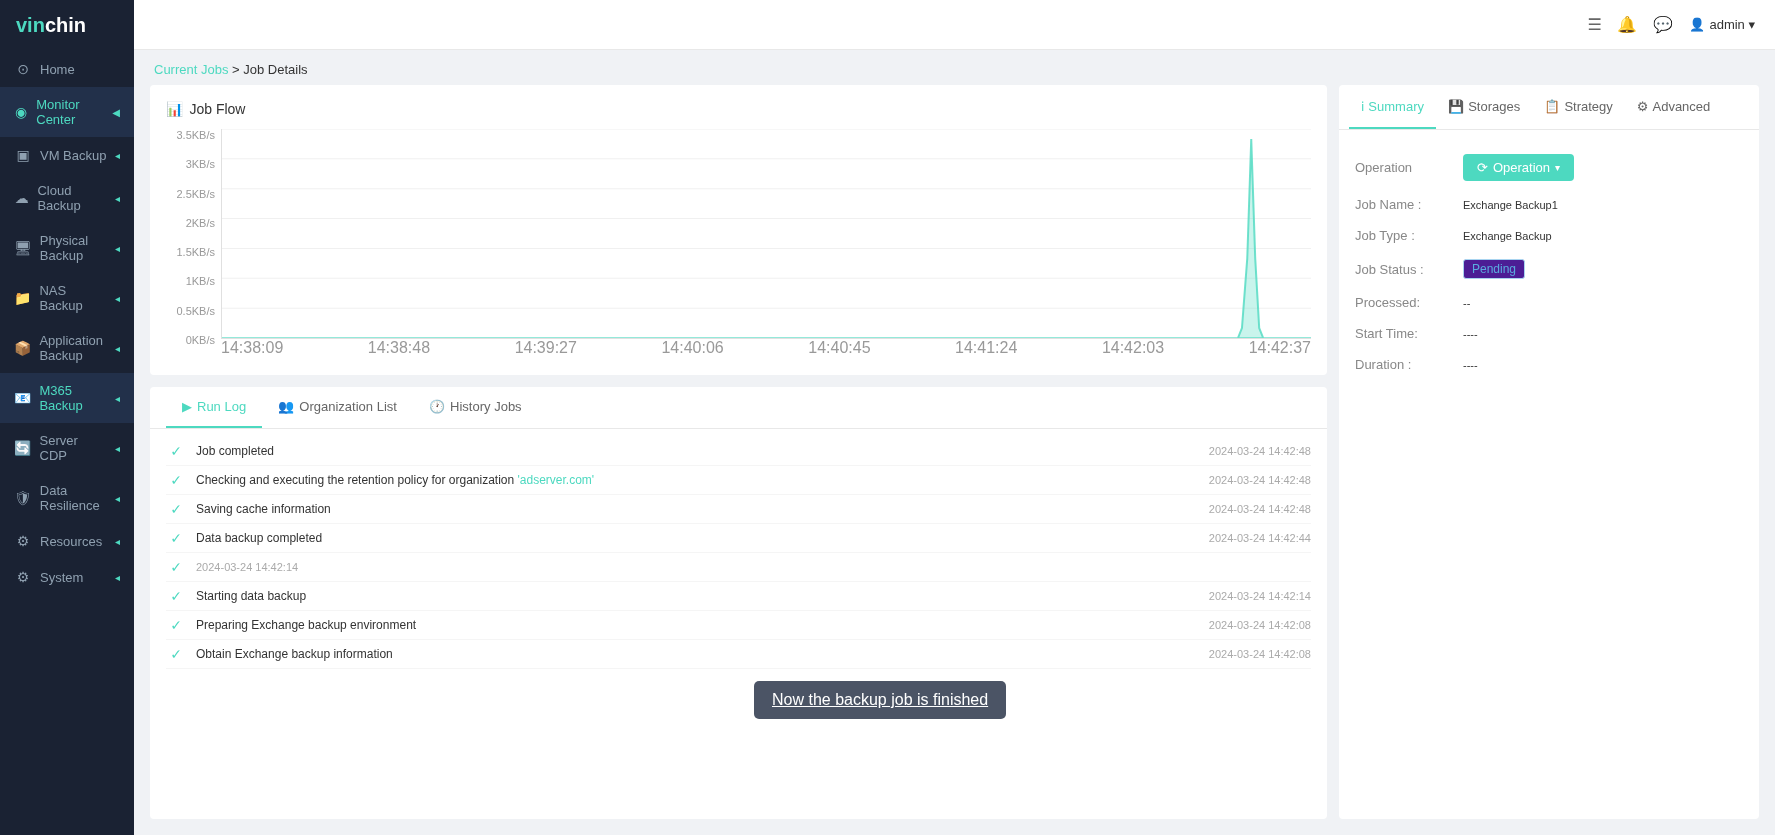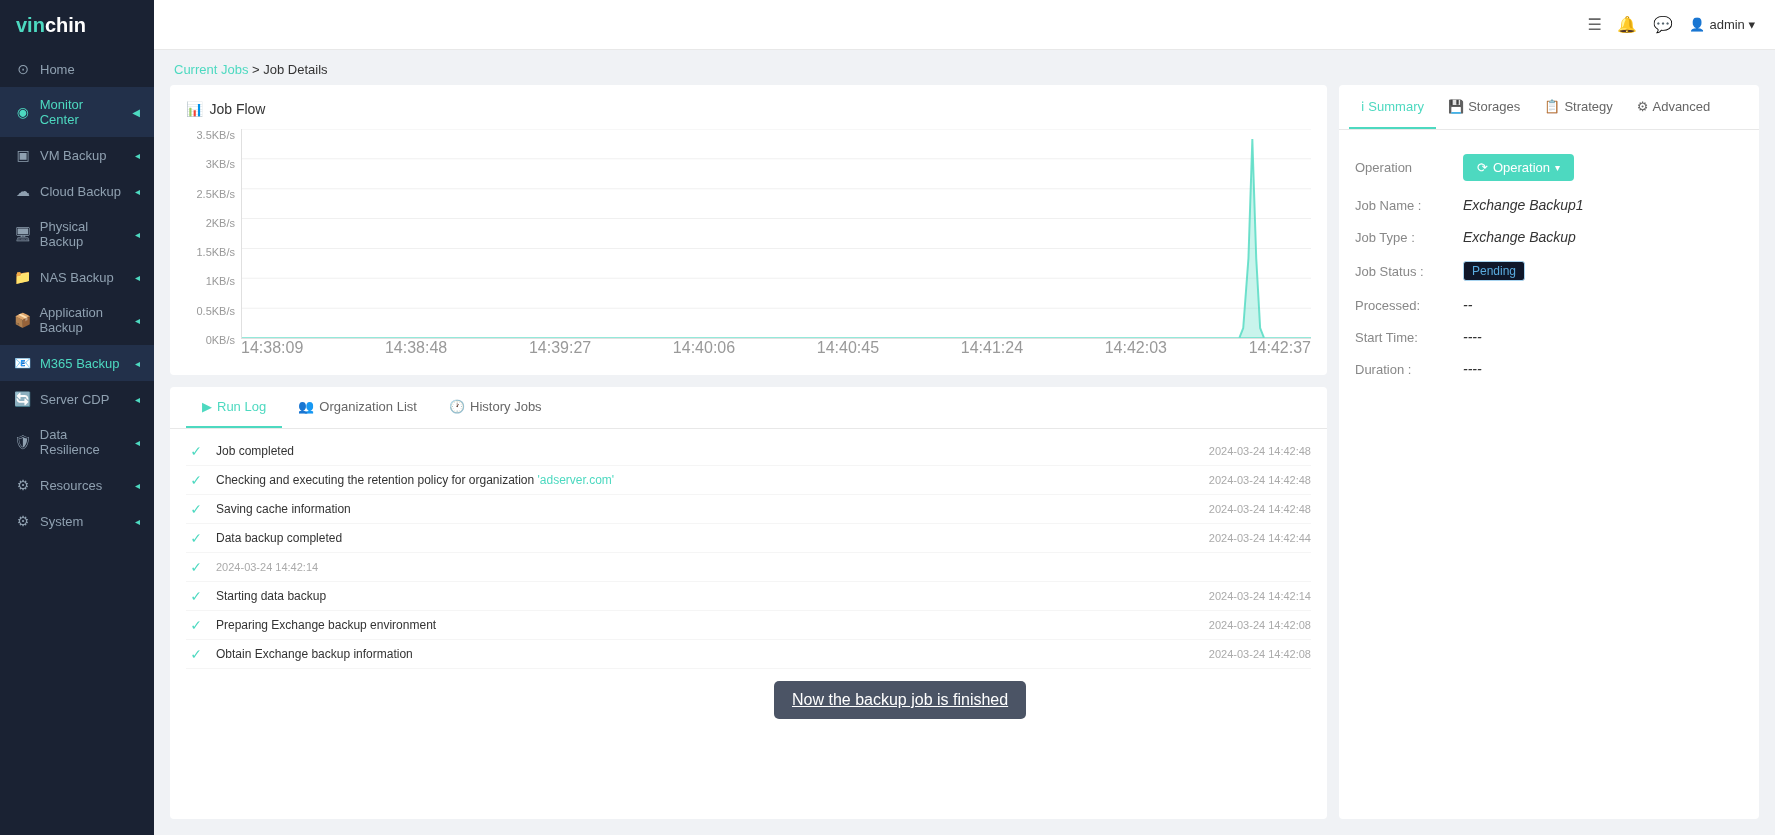--- a/index.html
+++ b/index.html
@@ -1,20 +1,20 @@
 <!DOCTYPE html>
 <html><head>
   <meta charset="utf-8">
   <style>
     * { margin: 0; padding: 0; box-sizing: border-box; }
     body { font-family: 'Segoe UI', Arial, sans-serif; background: #1a2233; color: #cdd; font-size: 13px; display: flex; height: 835px; width: 1775px; overflow: hidden; }
 
     
     #sidebar {
-      width: 154px;
+      width: 134px;
       background: #1a2233;
       display: flex;
       flex-direction: column;
       flex-shrink: 0;
       height: 100%;
       overflow-y: auto;
     }
     .sidebar-logo {
       padding: 14px 16px;
       display: flex;
@@ -253,25 +253,24 @@
       gap: 8px;
     }
     .info-label {
       color: #888;
       font-size: 13px;
       width: 100px;
       flex-shrink: 0;
     }
     .info-value {
       color: #333;
-      font-size: 14px;
-      font-style: italic;
+      font-size: 11px;
     }
     .badge-pending {
-      background: #0f172a;
+      background: #4c1d95;
       color: #5aabdf;
       border: 1px solid #a8d4f0;
       border-radius: 3px;
       padding: 2px 8px;
       font-size: 12px;
     }
     .btn-operation {
       background: #4dd9c0;
       color: #fff;
       border: none;

